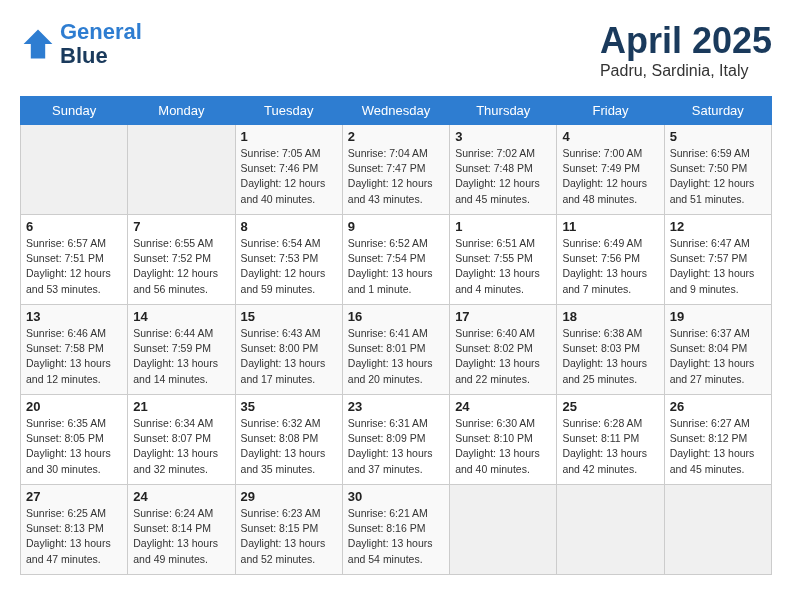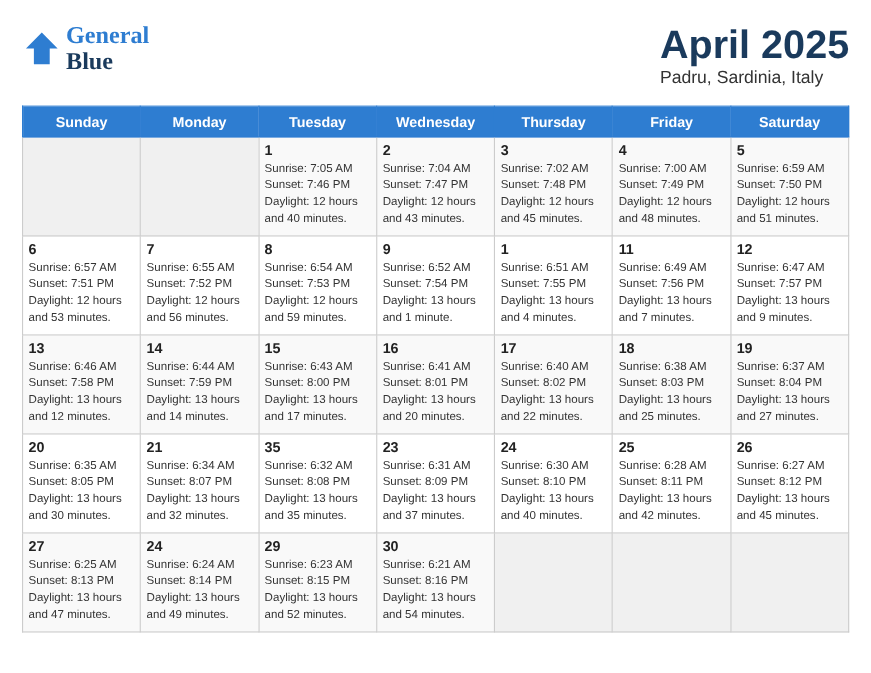--- a/index.html
+++ b/index.html
@@ -21,21 +21,20 @@
       align-items: center;
     }
     .logo-text {
       font-size: 22px;
       font-weight: bold;
       color: #1a3a5c;
       line-height: 1.1;
     }
     .logo-text span {
       color: #2e7dd1;
-      font-family: Liberation Serif, serif;
     }
     .logo-icon {
       width: 36px;
       height: 36px;
       margin-right: 4px;
     }
     .title-block {
     }
     .month-title {
       font-size: 36px;
@@ -49,21 +48,21 @@
     .calendar {
       width: 100%;
       border-collapse: collapse;
       font-size: 11px;
     }
     .calendar thead th {
       background: #2e7dd1;
       color: #fff;
       padding: 6px 4px;
       font-size: 13px;
-      font-weight: bold;
+      font-weight: normal;
       border: 1px solid #2e7dd1;
     }
     .calendar tbody td {
       border: 1px solid #ccc;
       vertical-align: top;
       padding: 4px 5px;
       height: 90px;
       width: 107px;
       background: #fff;
     }

